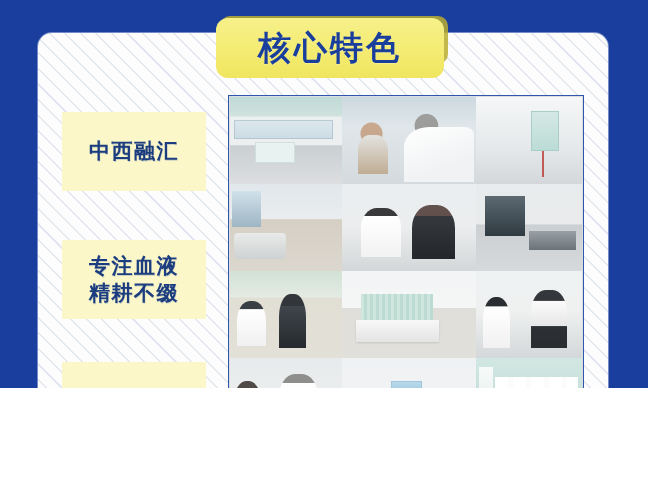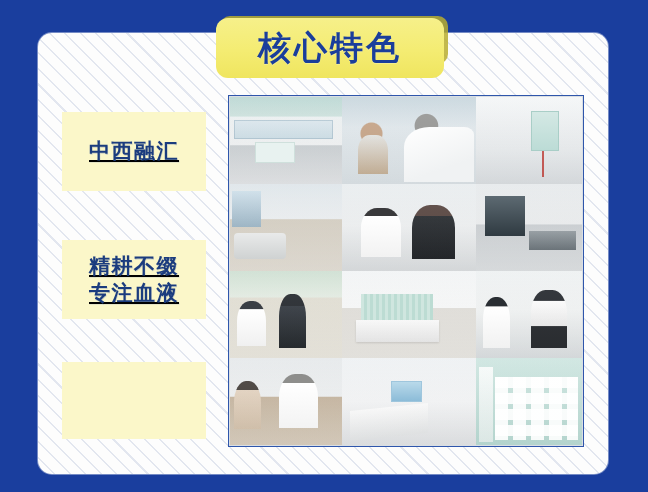--- a/index.html
+++ b/index.html
@@ -9,21 +9,21 @@
   body {
     width: 648px;
     height: 492px;
     overflow: hidden;
     font-family: "Liberation Sans", sans-serif;
   }
 
   #stage {
     position: relative;
     width: 648px;
-    height: 492px;
+    height: 388px;
     background: #1a3e9e;
     overflow: hidden;
   }
 
   
   #panel {
     position: absolute;
     left: 38px;
     top: 33px;
     width: 570px;
@@ -75,21 +75,20 @@
   
   .feature-box {
     position: absolute;
     left: 62px;
     width: 144px;
     background: #fbf7c9;
     display: flex;
     flex-direction: column;
     align-items: center;
     justify-content: center;
-    text-decoration: underline;
   }
   #feature-0 { top: 112px; height: 79px; }
   #feature-1 { top: 240px; height: 79px; }
   #feature-2 { top: 362px; height: 77px; }
 
   .feature-line {
     color: #1b3c7e;
     font-family: "Liberation Serif", serif;
     font-weight: bold;
     font-size: 21px;
@@ -334,22 +333,22 @@
   <div id="banner-shadow"></div>
   <div id="banner">
     <span id="banner-title">核心特色</span>
   </div>
 
   <div class="feature-box" id="feature-0">
     <span class="feature-line">中西融汇</span>
   </div>
 
   <div class="feature-box" id="feature-1">
+    <span class="feature-line">专注血液</span>
     <span class="feature-line">精耕不缀</span>
-    <span class="feature-line">专注血液</span>
   </div>
 
   <div class="feature-box" id="feature-2">
   </div>
 
   <div id="collage-frame">
     <div id="collage">
         <div class="photo p-lab" style="grid-area: 1 / 1 / 2 / 2;">
           <div class="photo-overlay"></div>
         </div>

